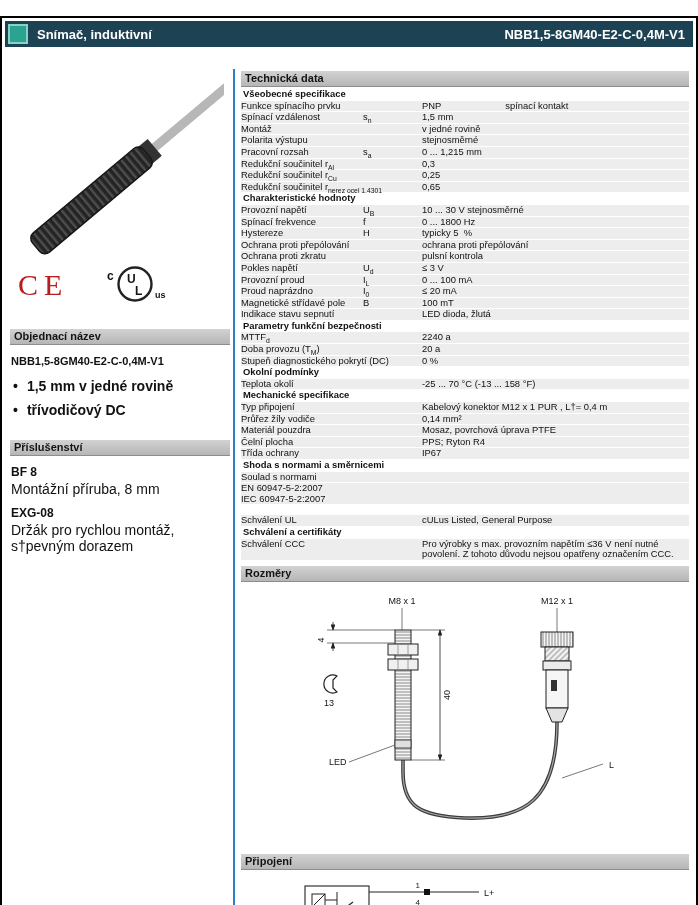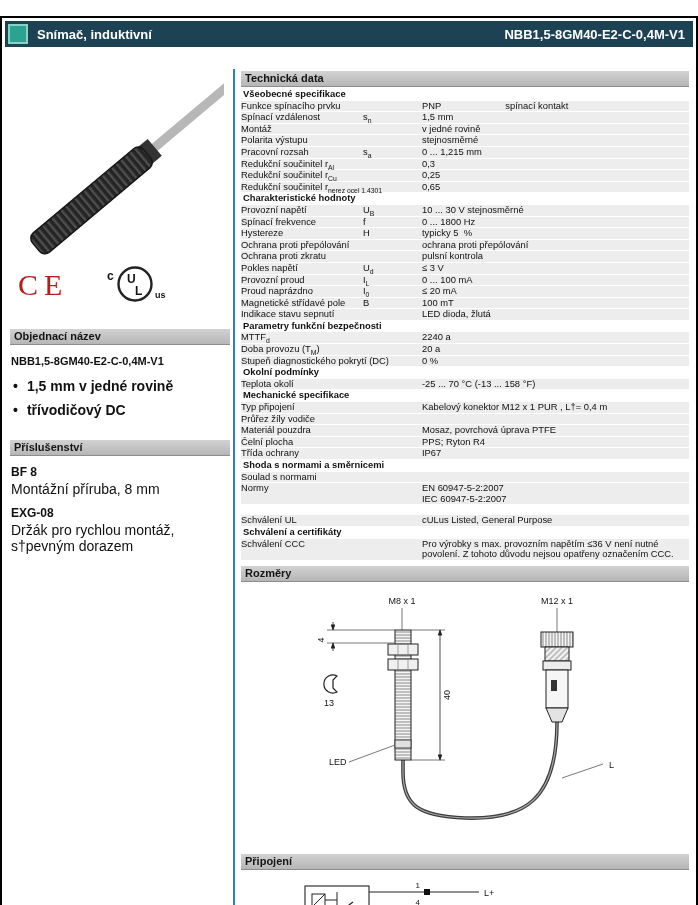--- a/index.html
+++ b/index.html
@@ -223,20 +223,21 @@
           </div>
           <div class="trow section">
             <div class="tc1">Mechanické specifikace</div>
           </div>
           <div class="trow">
             <div class="tc1"><span>Typ připojení</span></div>
             <div class="tval">Kabelový konektor M12 x 1 PUR , L†= 0,4 m</div>
           </div>
           <div class="trow">
             <div class="tc1"><span>Průřez žíly vodiče</span></div>
+            <div class="tval">0,14 mm²</div>
           </div>
           <div class="trow">
             <div class="tc1"><span>Materiál pouzdra</span></div>
             <div class="tval">Mosaz, povrchová úprava PTFE</div>
           </div>
           <div class="trow">
             <div class="tc1"><span>Čelní plocha</span></div>
             <div class="tval">PPS; Ryton R4</div>
           </div>
           <div class="trow">
@@ -244,21 +245,20 @@
             <div class="tval">IP67</div>
           </div>
           <div class="trow section">
             <div class="tc1">Shoda s normami a směrnicemi</div>
           </div>
           <div class="trow">
             <div class="tc1"><span>Soulad s normami</span></div>
             <div class="tval"></div>
           </div>
           <div class="trow">
-            <div class="tc1"><span>Normy</span></div>
             <div class="tval">EN 60947-5-2:2007
 IEC 60947-5-2:2007</div>
           </div>
           <div class="trow spacer"></div>
           <div class="trow">
             <div class="tc1"><span>Schválení UL</span></div>
             <div class="tval">cULus Listed, General Purpose</div>
           </div>
           <div class="trow section">
             <div class="tc1">Schválení a certifikáty</div>

